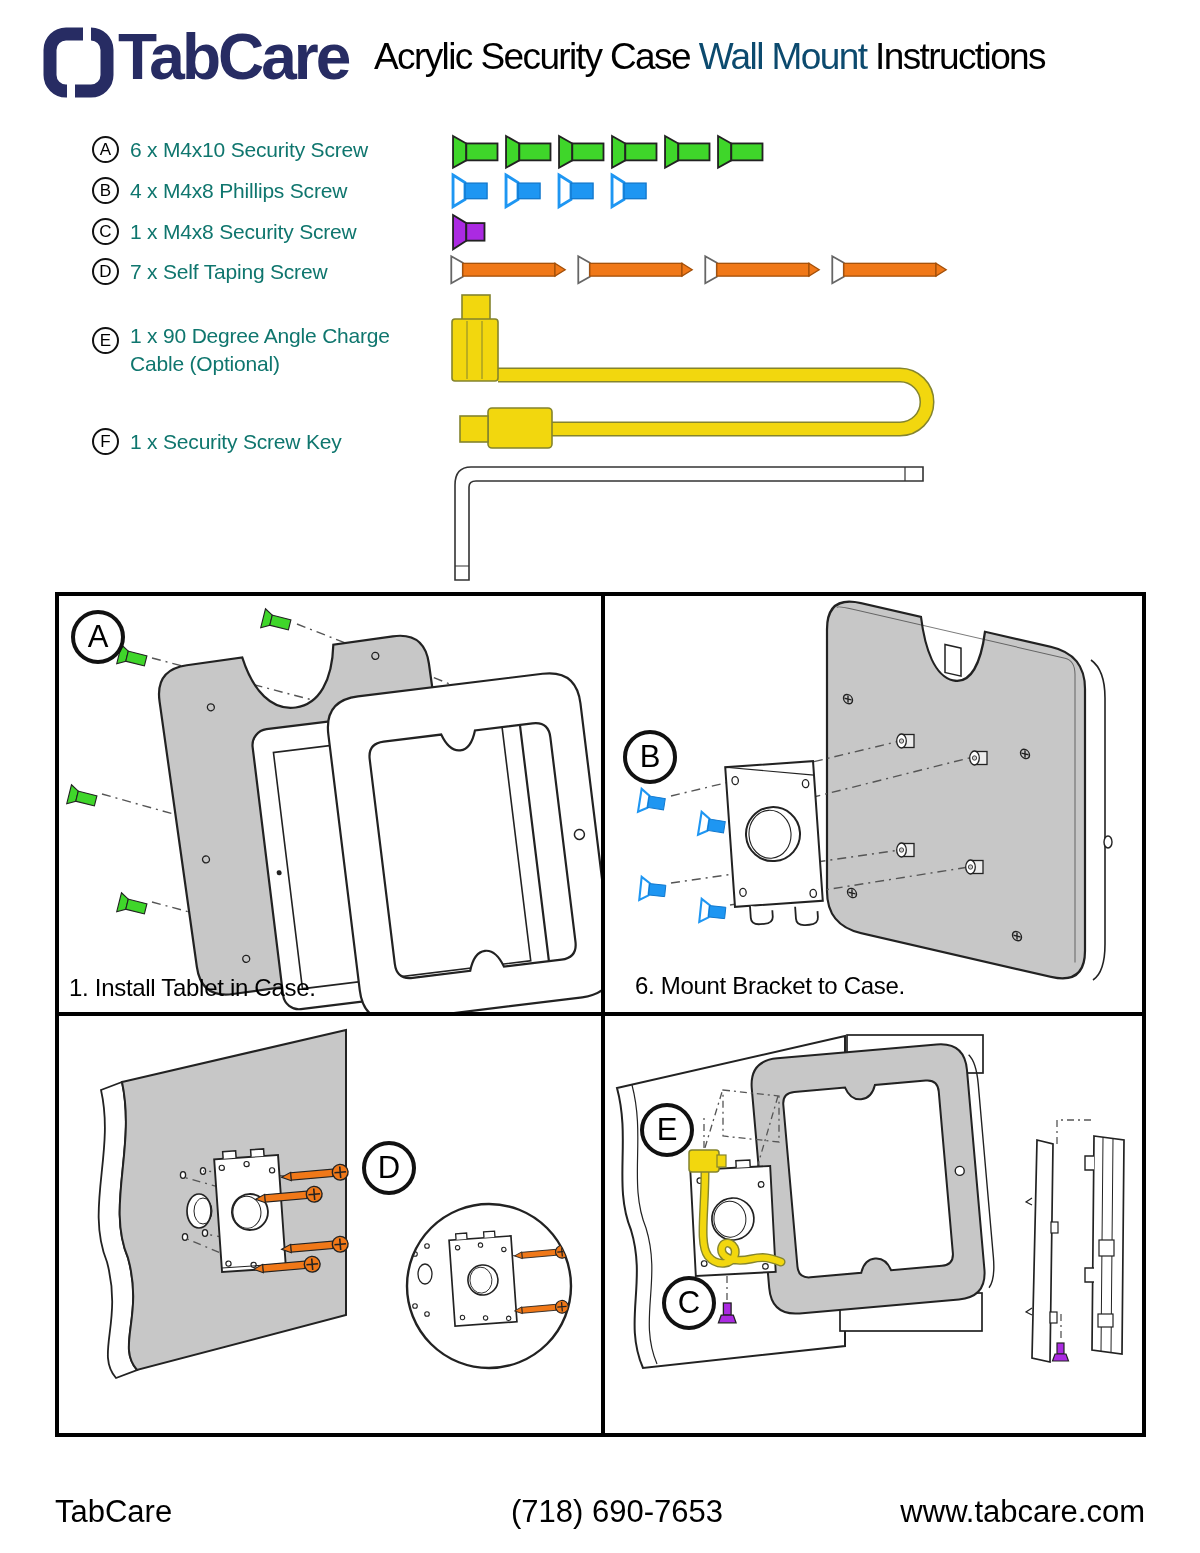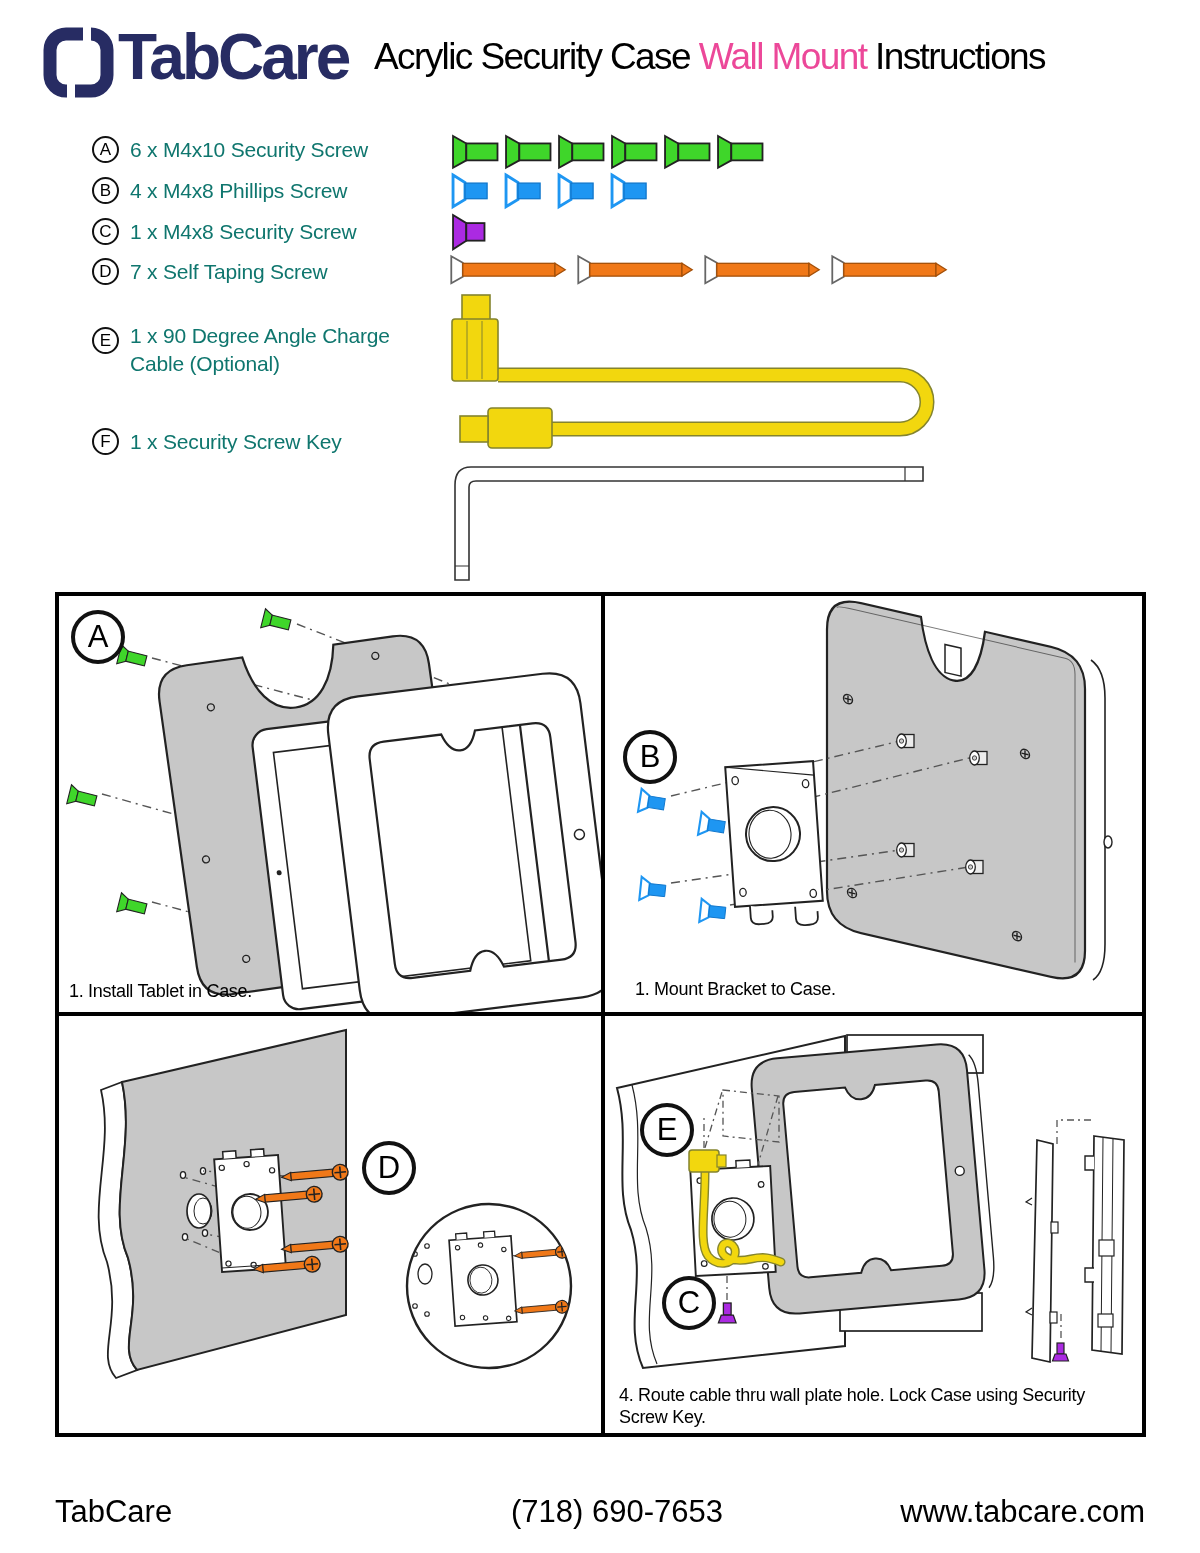--- a/index.html
+++ b/index.html
@@ -2,39 +2,39 @@
 <html><head>
 <meta charset="utf-8">
 <style>
   html,body{margin:0;padding:0;background:#fff;}
   body{width:1200px;height:1553px;position:relative;font-family:"Liberation Sans",sans-serif;color:#000;overflow:hidden;}
   .abs{position:absolute;}
 
   
   .brand-text{left:118px;top:20px;font-size:64px;font-weight:bold;letter-spacing:-3px;color:#272c63;}
   .doc-title{left:374px;top:36px;font-size:37px;letter-spacing:-1.6px;white-space:nowrap;}
-  .doc-title .hl{color:#ec4899;}
+  .doc-title .hl{color:#0c4a6e;}
 
   
   .part-badge{width:23px;height:23px;border:2.5px solid #111;border-radius:50%;
     display:flex;align-items:center;justify-content:center;font-size:17px;background:#fff;}
   .part-label{font-size:21px;letter-spacing:-0.2px;line-height:28px;color:#0f766e;}
 
   
   .grid{left:55px;top:592px;width:1091px;height:845px;border:4px solid #000;box-sizing:border-box;
     display:grid;grid-template-columns:546px 537px;grid-template-rows:420px 417px;}
   .cell{position:relative;box-sizing:border-box;background:#fff;}
   .cell-1{border-right:4px solid #000;border-bottom:4px solid #000;}
   .cell-2{border-bottom:4px solid #000;}
   .cell-3{border-right:4px solid #000;}
   .cell svg{position:absolute;left:0;top:0;}
 
   .step-badge{position:absolute;width:46px;height:46px;border:4px solid #111;border-radius:50%;
     display:flex;align-items:center;justify-content:center;font-size:31px;background:#fff;z-index:5;}
-  .caption{position:absolute;font-size:18px;letter-spacing:-0.3px;z-index:5;}
+  .caption{position:absolute;font-size:24px;letter-spacing:-0.3px;z-index:5;}
 
   
   .footer-item{top:1494px;font-size:31px;}
 </style>
 </head>
 <body>
 
 <svg width="0" height="0" style="position:absolute" aria-hidden="true">
 <defs>
   <g id="screw-green">
@@ -218,21 +218,21 @@
       <use href="#standoff" transform="translate(293,138)"></use>
       <use href="#standoff" transform="translate(366,155)"></use>
       <use href="#standoff" transform="translate(293,247)"></use>
       <use href="#standoff" transform="translate(362,264)"></use>
       <use href="#screw-blue" transform="translate(36,192) rotate(9) scale(0.95)"></use>
       <use href="#screw-blue" transform="translate(96,215) rotate(9) scale(0.95)"></use>
       <use href="#screw-blue" transform="translate(36,280) rotate(6) scale(0.95)"></use>
       <use href="#screw-blue" transform="translate(96,302) rotate(6) scale(0.95)"></use>
     </svg>
     <div class="step-badge" style="left:18px;top:134px">B</div>
-    <div class="caption" style="left:30px;bottom:12px;white-space:nowrap">1. Mount Bracket to Case.</div>
+    <div class="caption" style="left:30px;bottom:12px;white-space:nowrap">6. Mount Bracket to Case.</div>
   </div>
 
   <div class="cell cell-3">
     <svg width="542" height="413" viewBox="0 0 542 413">
       <path d="M63,66 L42,74 C56,136 26,192 48,246 C64,306 36,338 57,362 L78,354 C57,330 85,300 69,242 C47,190 77,132 63,66 Z" fill="#fff" stroke="#222" stroke-width="1.8"></path>
       <path d="M287,14 L63,66 C77,132 47,190 69,242 C85,300 57,330 78,354 L287,299 Z" fill="#c7c7c7" stroke="#222" stroke-width="2"></path>
       <ellipse cx="140" cy="195" rx="12" ry="17" fill="#fff" stroke="#222" stroke-width="1.7"></ellipse>
       <ellipse cx="144" cy="195" rx="9" ry="13" fill="none" stroke="#222" stroke-width="1"></ellipse>
       <g fill="#fff" stroke="#222" stroke-width="1.3">
         <ellipse cx="124" cy="159" rx="2.6" ry="3.4"></ellipse>
@@ -351,19 +351,18 @@
         <path d="M489,140 h-9 v14 h9 M489,252 h-9 v14 h9" stroke-width="1.4"></path>
       </g>
       <g stroke="#555" stroke-width="1.3" stroke-dasharray="7,4,2,4" fill="none">
         <path d="M452,128 V104 H488"></path>
         <path d="M456,298 V326"></path>
       </g>
       <use href="#screw-purple-v" transform="translate(448,327)"></use>
     </svg>
     <div class="step-badge" style="left:35px;top:87px">E</div>
     <div class="step-badge" style="left:57px;top:260px">C</div>
-    <div class="caption" style="left:14px;bottom:4px;width:516px;line-height:1.22">4. Route cable thru wall plate hole. Lock Case using Security Screw Key.</div>
   </div>
 </div>
 
 <div class="abs footer-item" style="left:55px">TabCare</div>
 <div class="abs footer-item" style="left:50%;transform:translateX(-42%)">(718) 690-7653</div>
 <div class="abs footer-item" style="right:55px">www.tabcare.com</div>
 
 </body></html>

